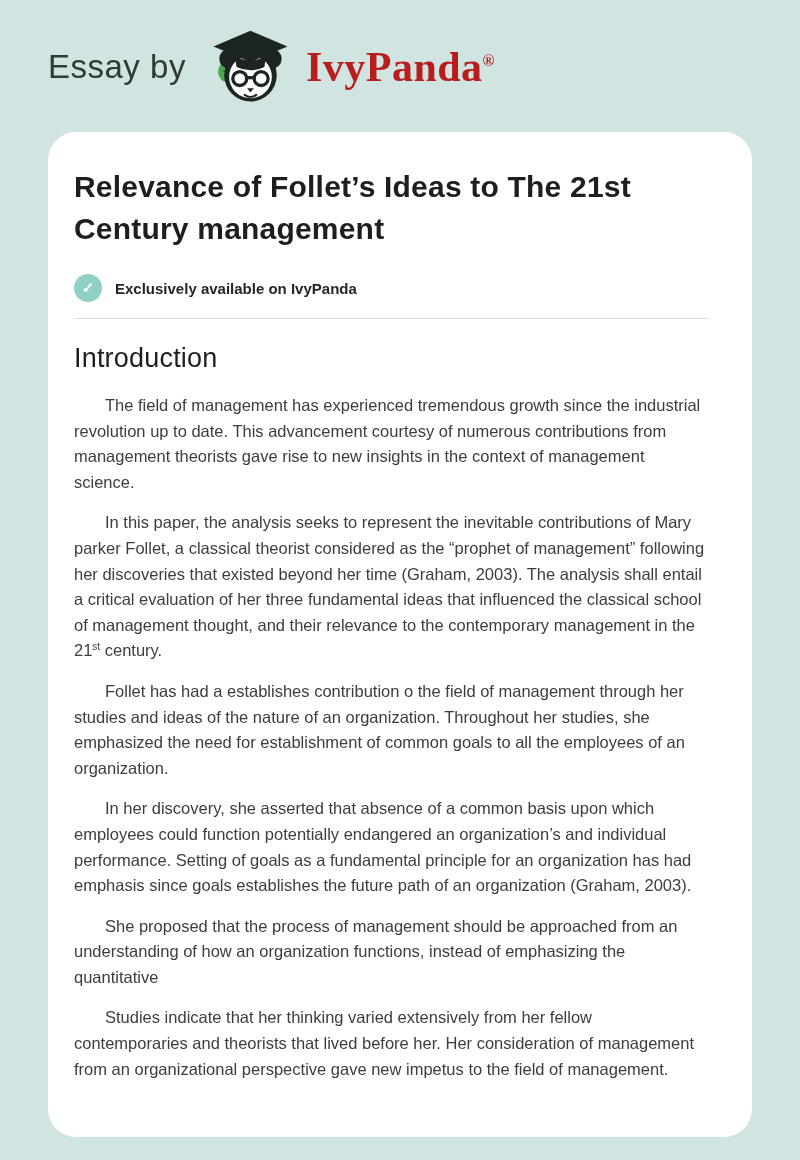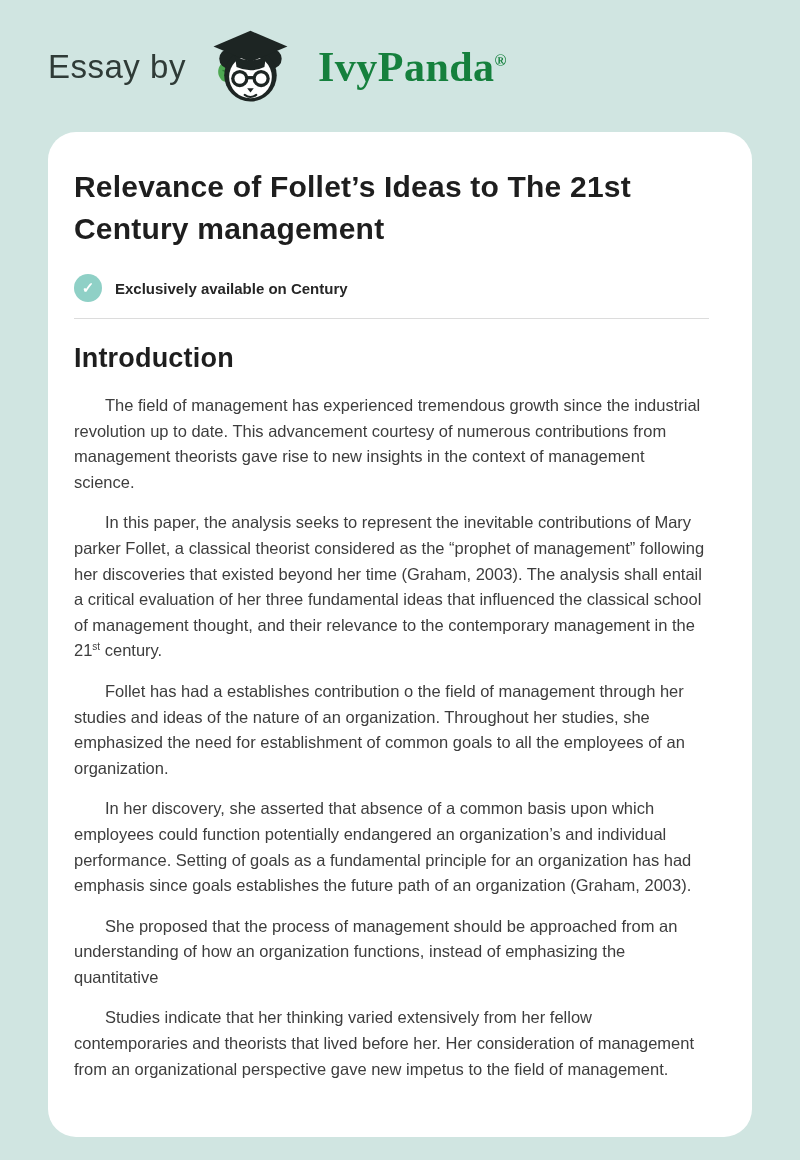--- a/index.html
+++ b/index.html
@@ -26,22 +26,22 @@
   }
   .logo-wrap {
     display: flex;
     align-items: center;
   }
   .logo-wrap svg { display: block; }
   .brand {
     font-family: "Liberation Serif", serif;
     font-weight: 700;
     font-size: 42px;
-    color: #15803d;
-    margin-left: 24px;
+    color: #b91c1c;
+    margin-left: 12px;
     letter-spacing: 0.5px;
     text-align: right;
   }
   .brand .reg {
     font-size: 16px;
     vertical-align: super;
     font-weight: 700;
     line-height: 0;
   }
   
@@ -84,21 +84,21 @@
     font-weight: 700;
     color: #262626;
   }
   hr.divider {
     border: none;
     border-top: 1px solid #dcdcdc;
     margin: 0 0 4px 0;
   }
   h2 {
     font-size: 27px;
-    font-weight: 700;
+    font-weight: 400;
     color: #1e1e1e;
     margin: 24px 0 19px 0;
     letter-spacing: 0.2px;
   }
   p.body-para {
     font-size: 16.5px;
     line-height: 25.6px;
     color: #3d3d3d;
     margin: 0 0 15px 0;
     text-indent: 31px;
@@ -145,21 +145,21 @@
       <span class="brand"><span>IvyPanda</span><sup class="reg">®</sup></span>
     </span>
   </header>
 
   <main class="card">
 
     <h1>Relevance of Follet’s Ideas to The 21st Century management</h1>
 
     <div class="avail">
       <span class="check">✓</span>
-      <span class="avail-text">Exclusively available on Century</span>
+      <span class="avail-text">Exclusively available on IvyPanda</span>
     </div>
 
     <hr class="divider">
 
     <section>
       <h2>Introduction</h2>
       <p class="body-para"><span>The field of management has experienced tremendous growth since the industrial revolution up to date. This advancement courtesy of numerous contributions from management theorists gave rise to new insights in the context of management science.</span></p>
       <p class="body-para"><span>In this paper, the analysis seeks to represent the inevitable contributions of Mary parker Follet, a classical theorist considered as the “prophet of management” following her discoveries that existed beyond her time (Graham, 2003). The analysis shall entail a critical evaluation of her three fundamental ideas that influenced the classical school of management thought, and their relevance to the contemporary management in the 21</span><sup class="ord">st</sup><span> century.</span></p>
     </section>
 

